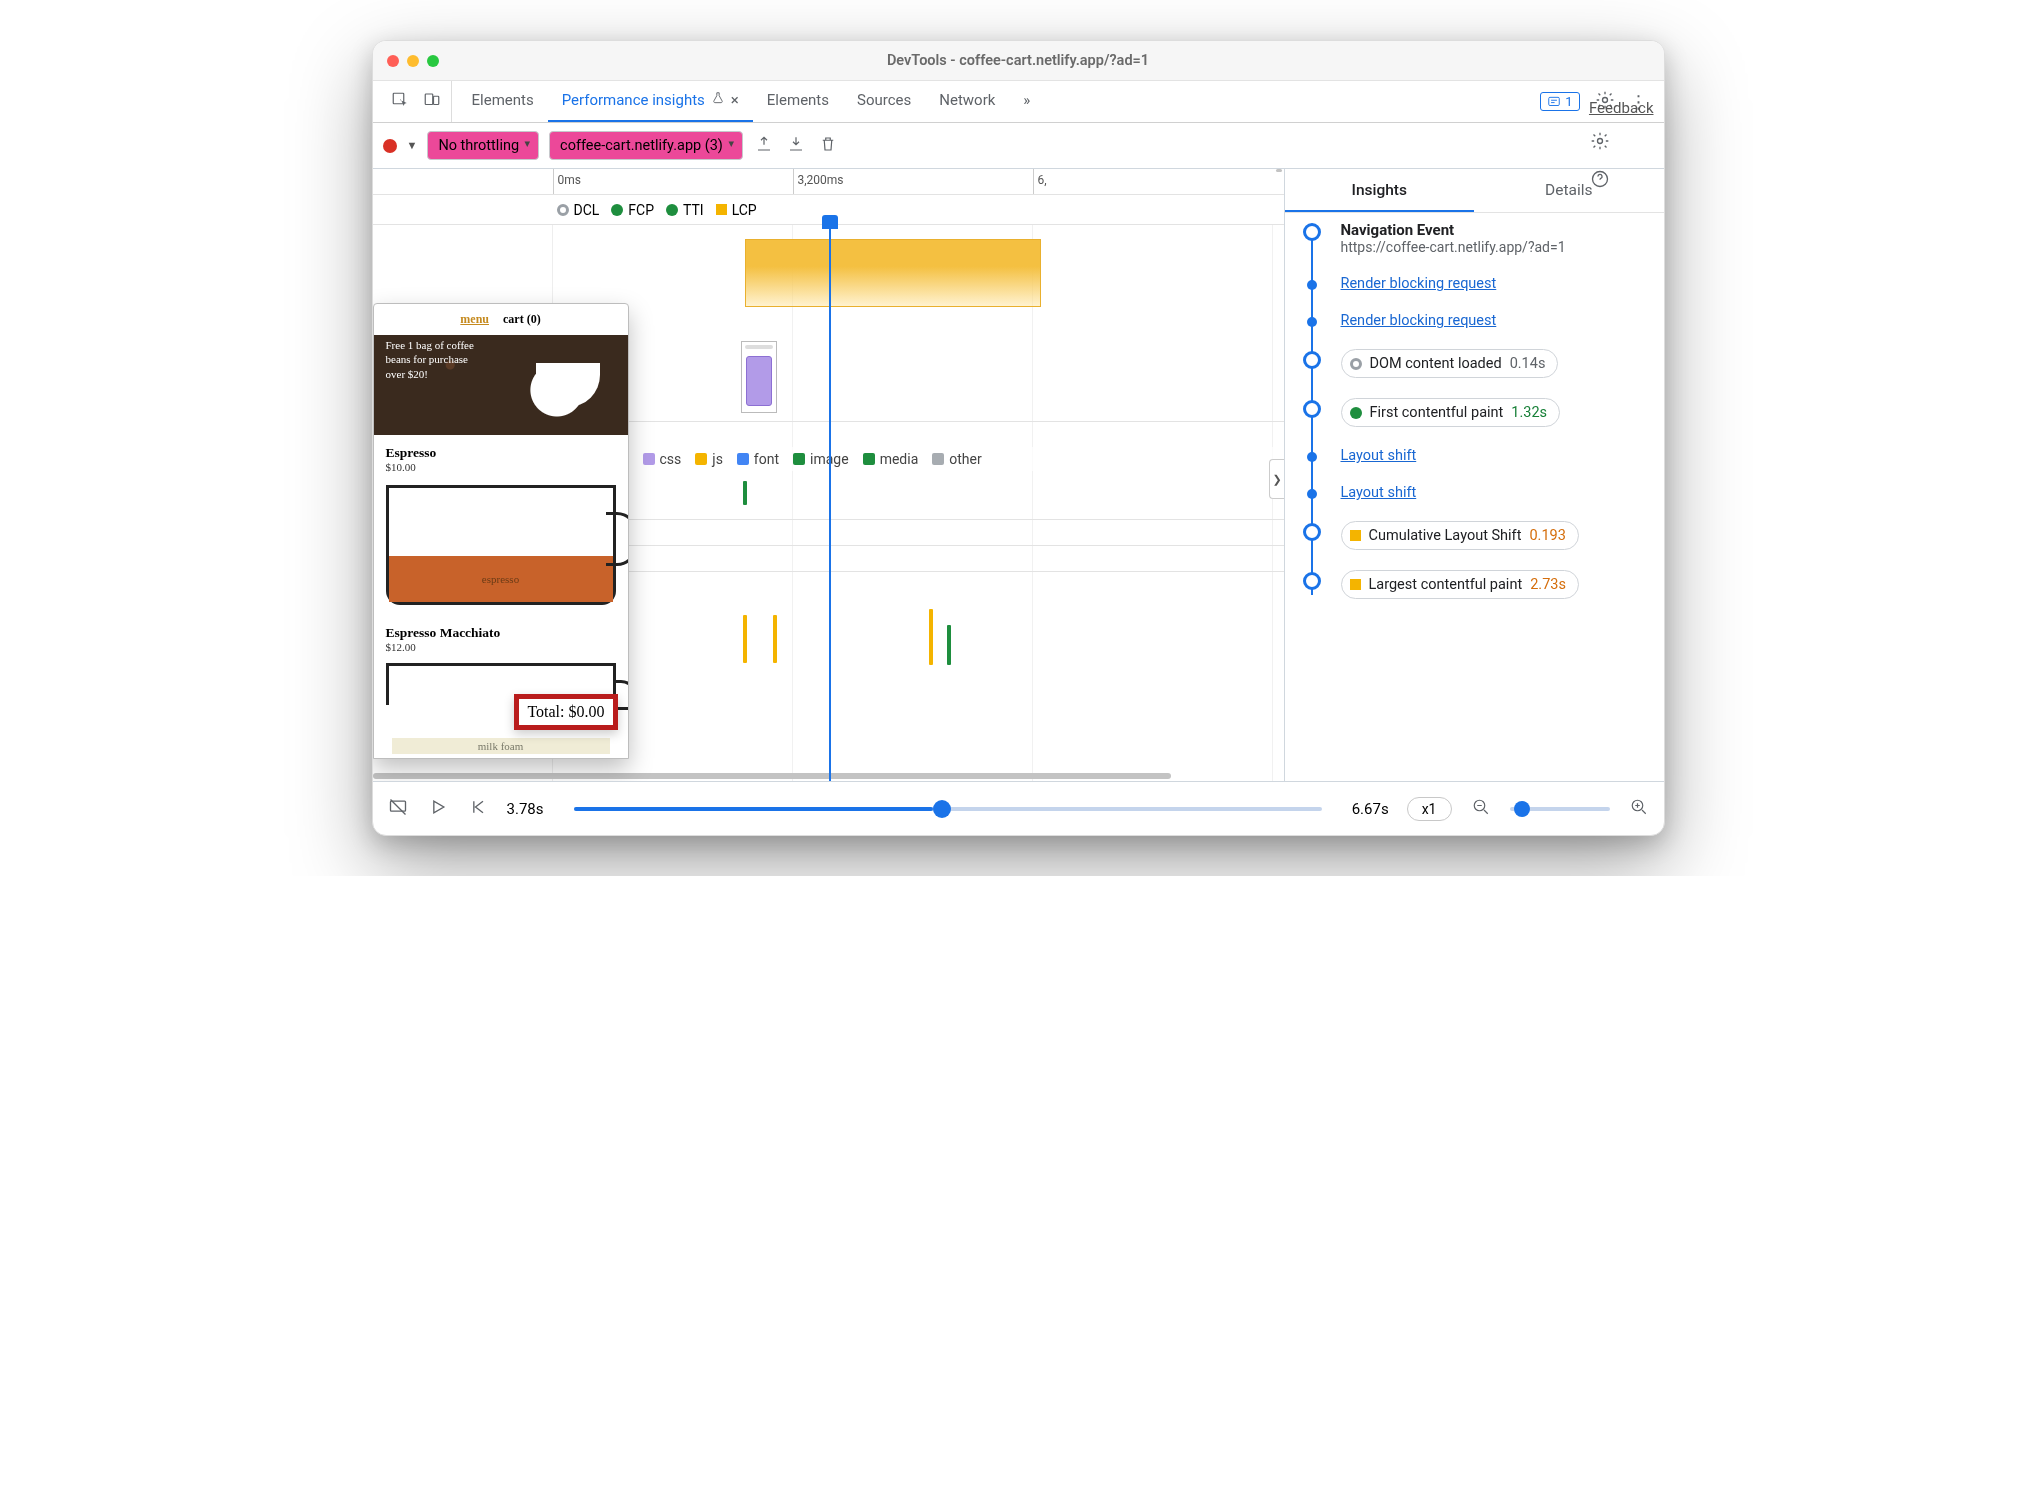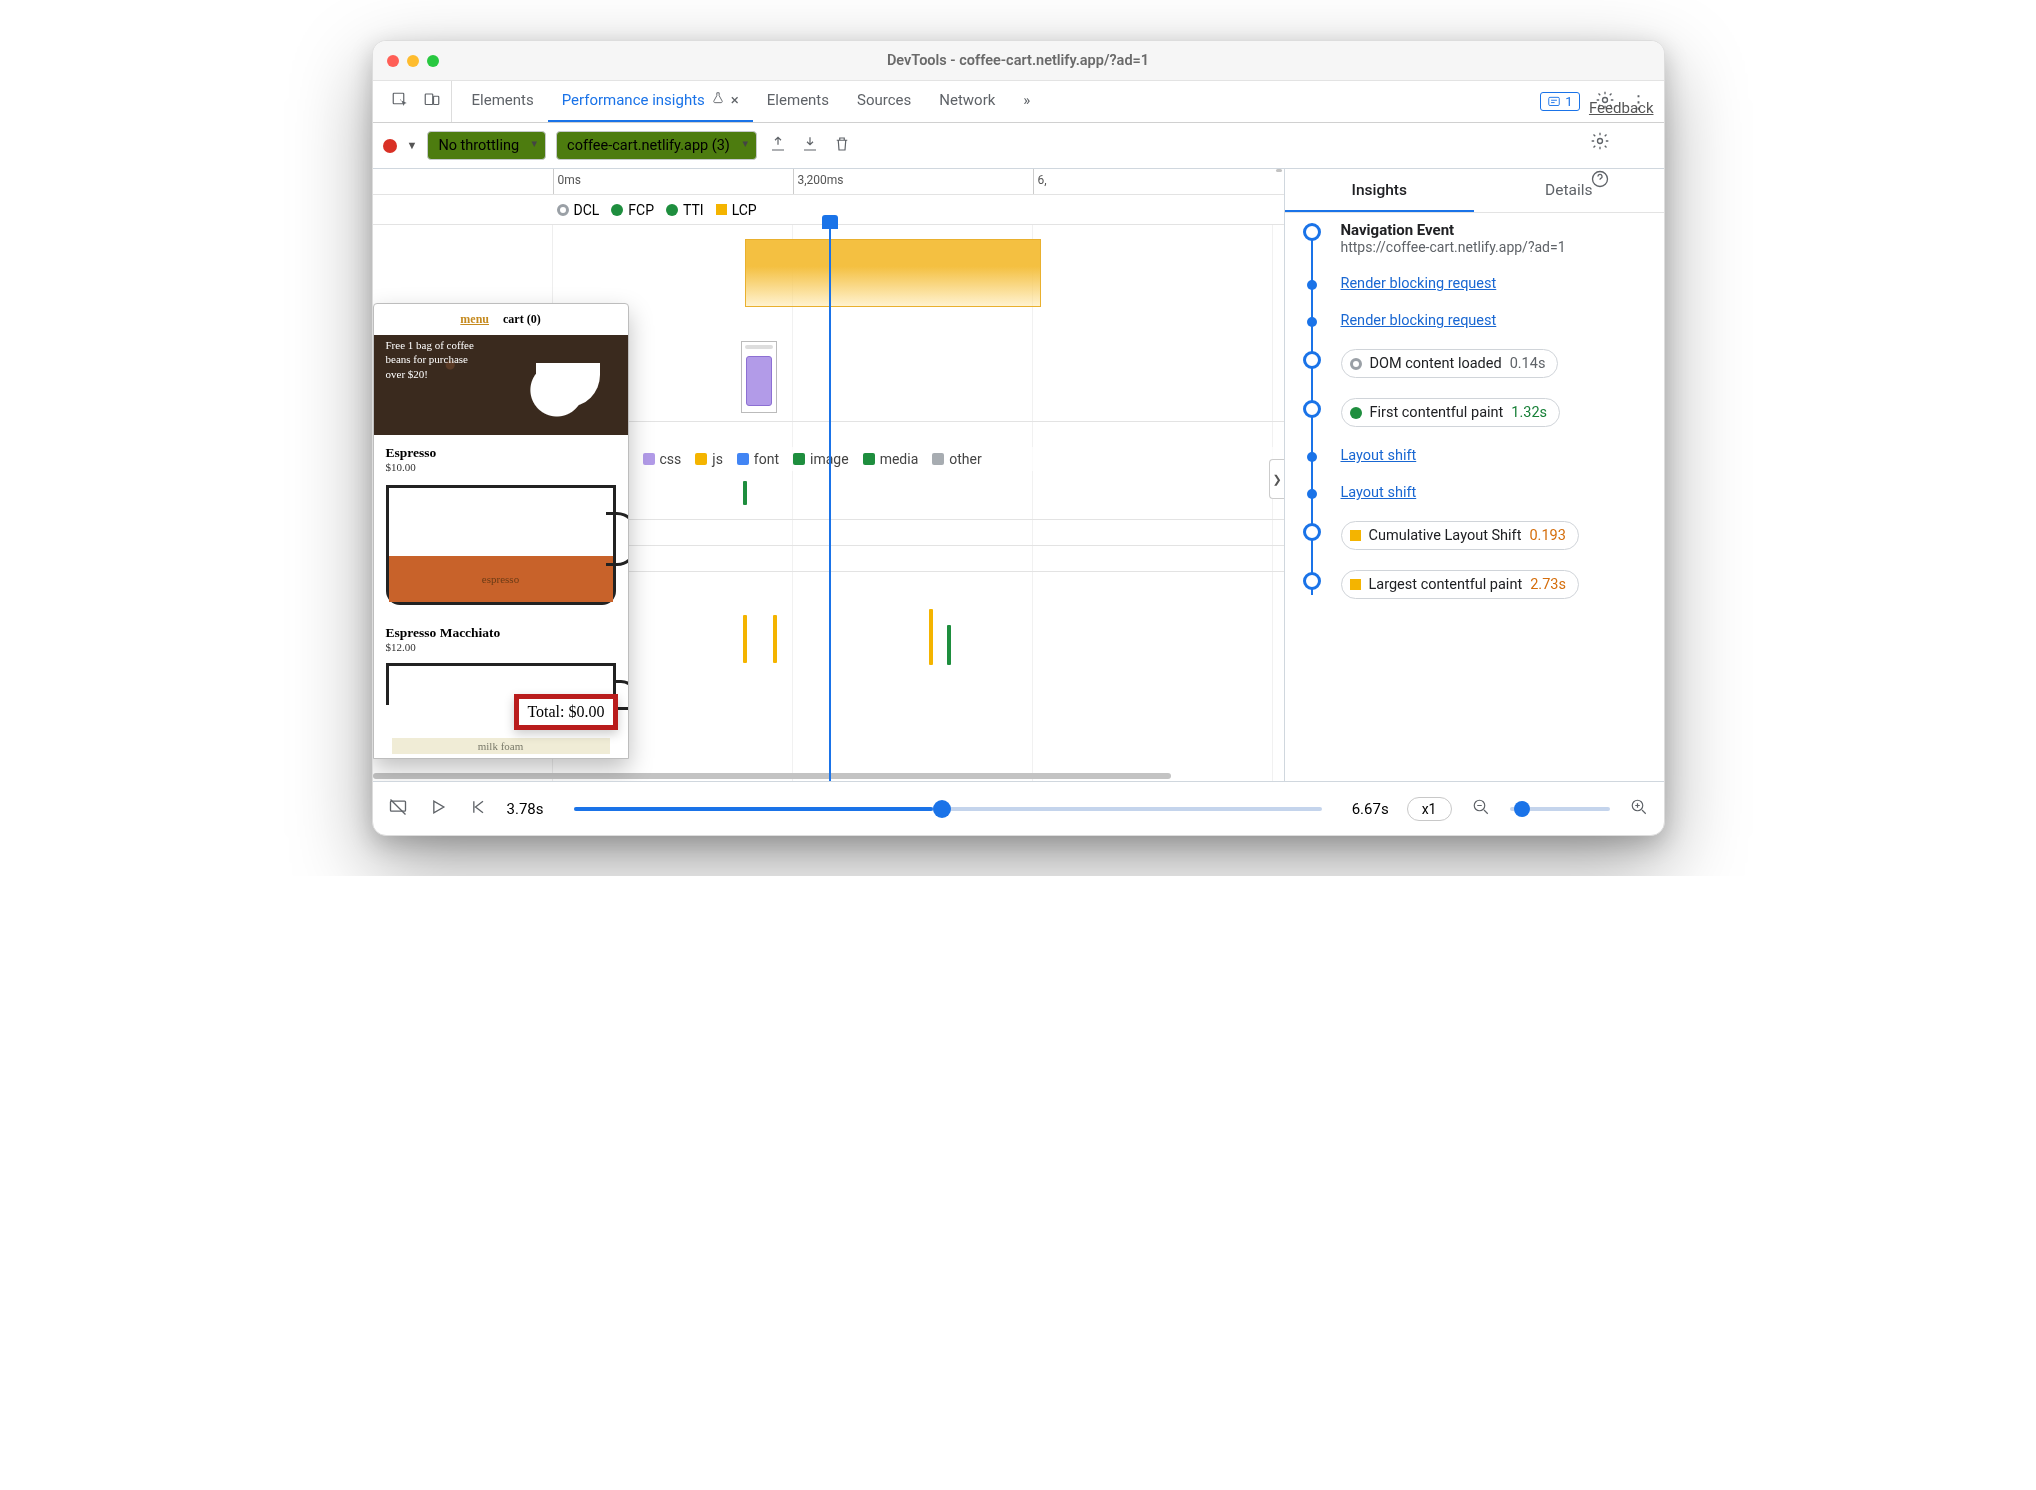--- a/index.html
+++ b/index.html
@@ -60,22 +60,22 @@
 
   .toolbar {
     display:flex; align-items:center; gap:10px;
     padding:8px 10px; border-bottom:1px solid #d0d7de;
     height:46px;
   }
   .rec-dot { width:14px; height:14px; border-radius:50%; background:#d93025;}
   .caret-down { font-size:11px; color:#555; }
   .select {
     border:1px solid #c6c9cc; border-radius:4px;
-    padding:5px 26px 5px 10px; font-size:14.5px;
-    background:#4d7c0f; position:relative; display:flex; gap:6px;
+    padding:5px 19px 5px 10px; font-size:14.5px;
+    background:#ec4899; position:relative; display:flex; gap:6px;
   }
   .select::after { content:"▾"; position:absolute; right:8px; font-size:11px; color:#444;}
   .icon-btn { color:#5f6368; width:22px; text-align:center; cursor:pointer; }
   .toolbar .right { margin-left:auto; display:flex; gap:14px; align-items:flex-start;flex-direction:column;}
   .feedback-link { color:#555; text-decoration:underline; font-size:15px;}
 
   .content { display:flex; height:612px; }
   .left-pane { flex:1; display:flex; flex-direction:column; position:relative; overflow:hidden;}
   .right-pane { width:380px; border-left:1px solid #d0d7de; display:flex; flex-direction:column; }
 

